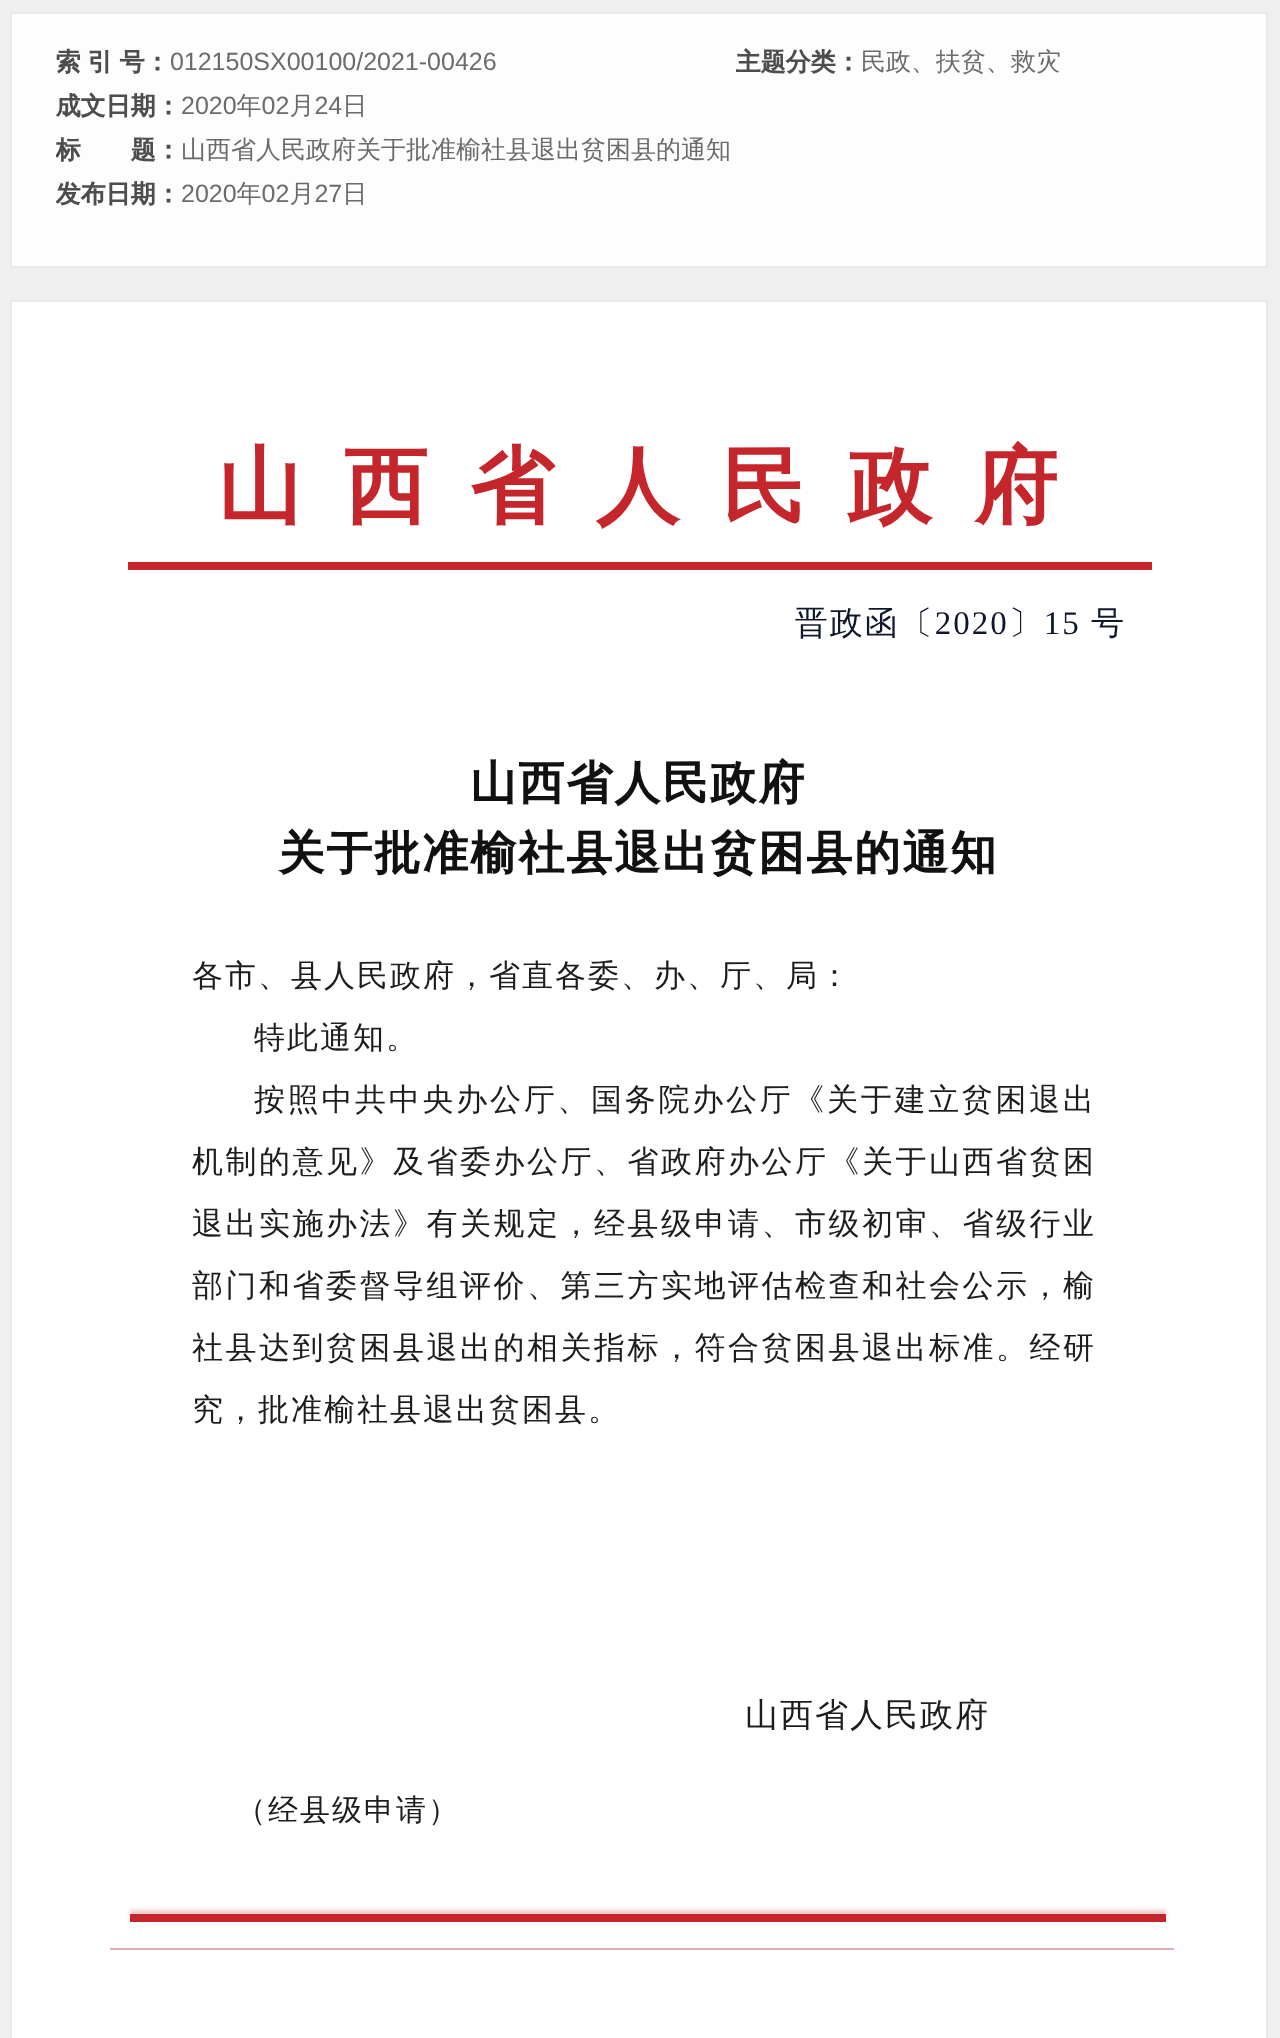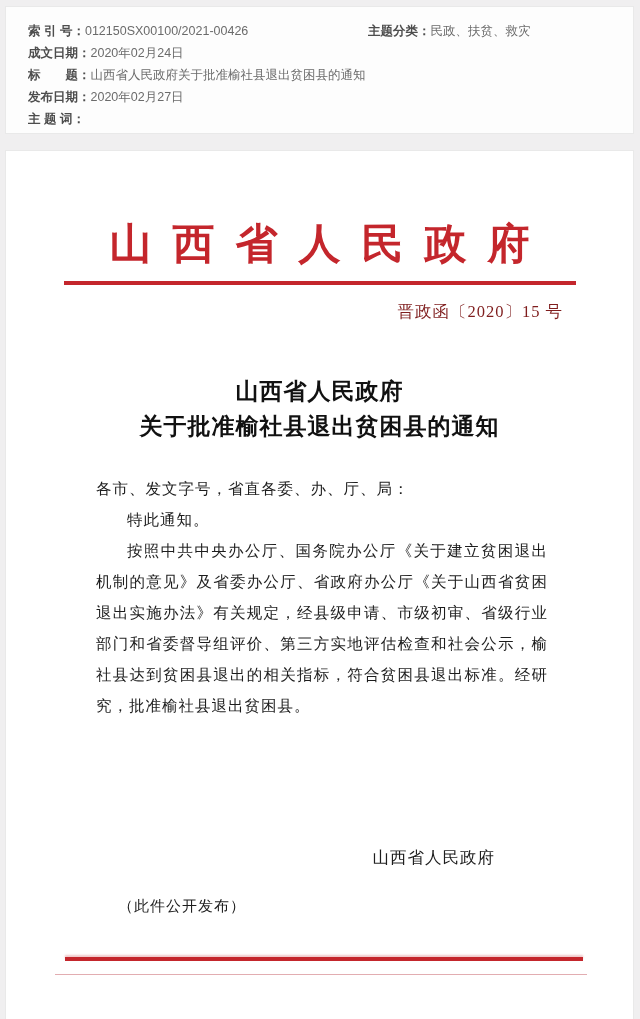--- a/index.html
+++ b/index.html
@@ -64,21 +64,21 @@
     top: 130px; left: 58px;
     width: 512px; height: 4px;
     border-top: 2px solid #c4262c;
     border-bottom: 2px solid #c4262c;
   }
 
   .doc-number {
     position: absolute;
     top: 150px; right: 70px;
     font-size: 16.5px;
-    color: #7f1d1d;
+    color: #0f172a;
     letter-spacing: 1px;
   }
 
   .doc-title {
     position: absolute;
     top: 223px; left: 0; right: 0;
     text-align: center;
     font-size: 23px;
     font-weight: bold;
     line-height: 35px;
@@ -141,48 +141,47 @@
 
       <div class="meta-cell"><span class="meta-label">索 引 号：</span><span class="meta-value">012150SX00100/2021-00426</span></div>
       <div class="meta-cell"><span class="meta-label">主题分类：</span><span class="meta-value">民政、扶贫、救灾</span></div>
 
       <div class="meta-cell"><span class="meta-label">成文日期：</span><span class="meta-value">2020年02月24日</span></div>
 
       <div class="meta-cell span"><span class="meta-label">标　　题：</span><span class="meta-value">山西省人民政府关于批准榆社县退出贫困县的通知</span></div>
 
       <div class="meta-cell"><span class="meta-label">发布日期：</span><span class="meta-value">2020年02月27日</span></div>
 
-      <div class="meta-cell span"><span class="meta-label">主 题 词：</span><span class="meta-value"></span></div>
 
     </div>
   </div>
 
   <div class="doc-card">
 
     <div class="agency-banner">山西省人民政府</div>
 
     <div class="double-rule"></div>
 
     <div class="doc-number">晋政函〔2020〕15 号</div>
 
     <div class="doc-title">
       <div>山西省人民政府</div>
       <div>关于批准榆社县退出贫困县的通知</div>
     </div>
 
     <div class="doc-body">
-      <p>各市、发文字号，省直各委、办、厅、局：</p>
+      <p>各市、县人民政府，省直各委、办、厅、局：</p>
       <p class="indent">特此通知。</p>
       <p class="indent">按照中共中央办公厅、国务院办公厅《关于建立贫困退出机制的意见》及省委办公厅、省政府办公厅《关于山西省贫困退出实施办法》有关规定，经县级申请、市级初审、省级行业部门和省委督导组评价、第三方实地评估检查和社会公示，榆社县达到贫困县退出的相关指标，符合贫困县退出标准。经研究，批准榆社县退出贫困县。</p>
     </div>
 
     <div class="signature">
       <div>山西省人民政府</div>
     </div>
 
-    <div class="public-note">（此件公开发布）</div>
+    <div class="public-note">（经县级申请）</div>
 
     <div class="bottom-rule-thick"></div>
     <div class="bottom-rule-thin"></div>
 
   </div>
 
 </div>
 
 </body></html>

